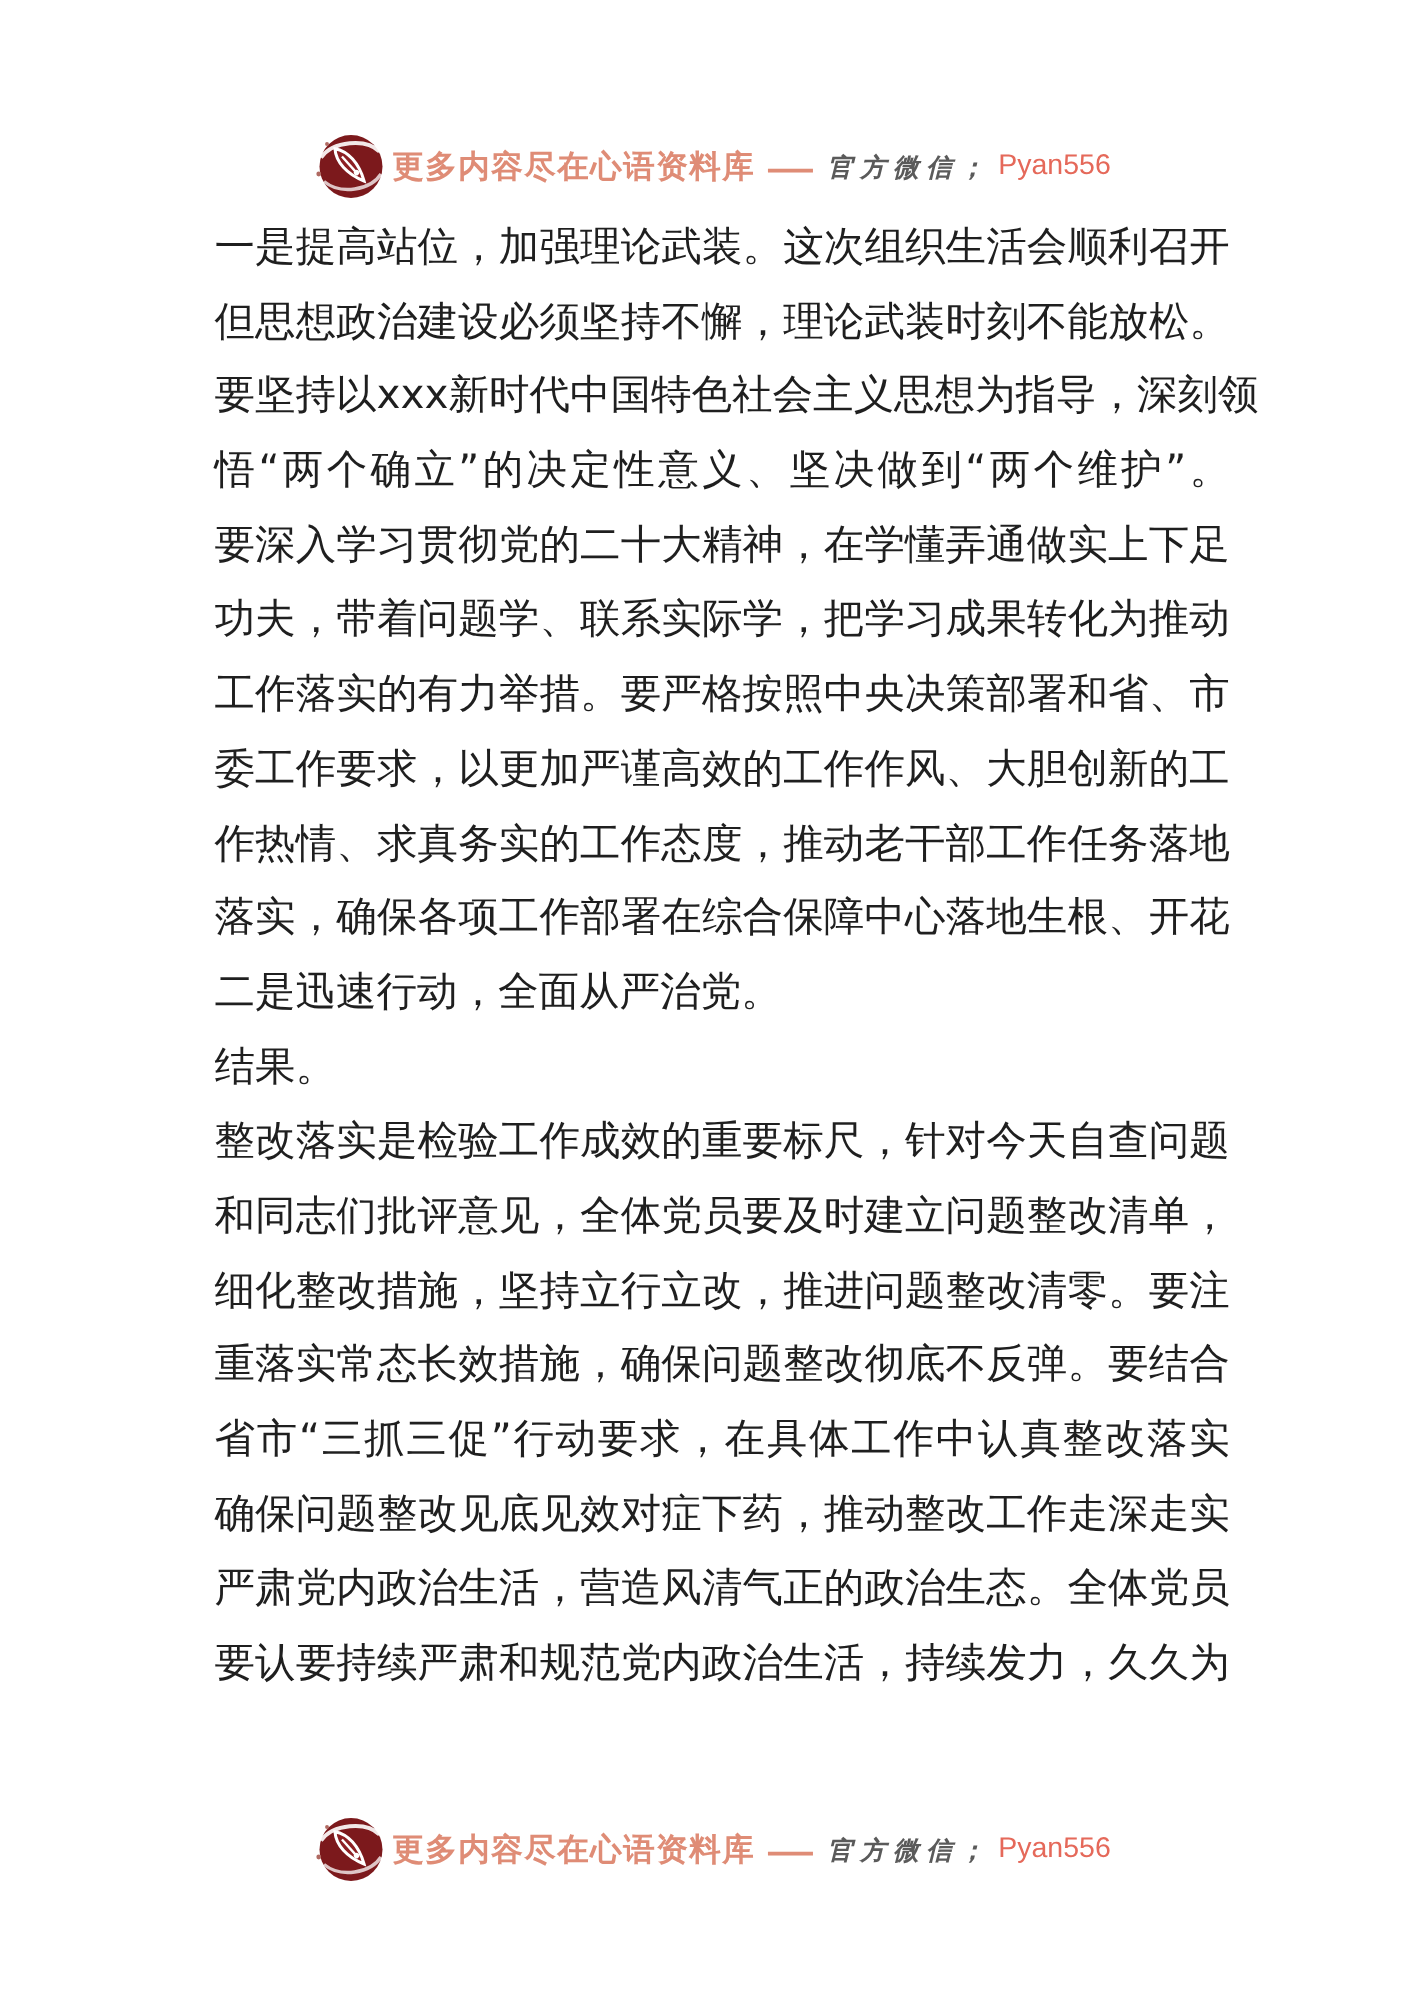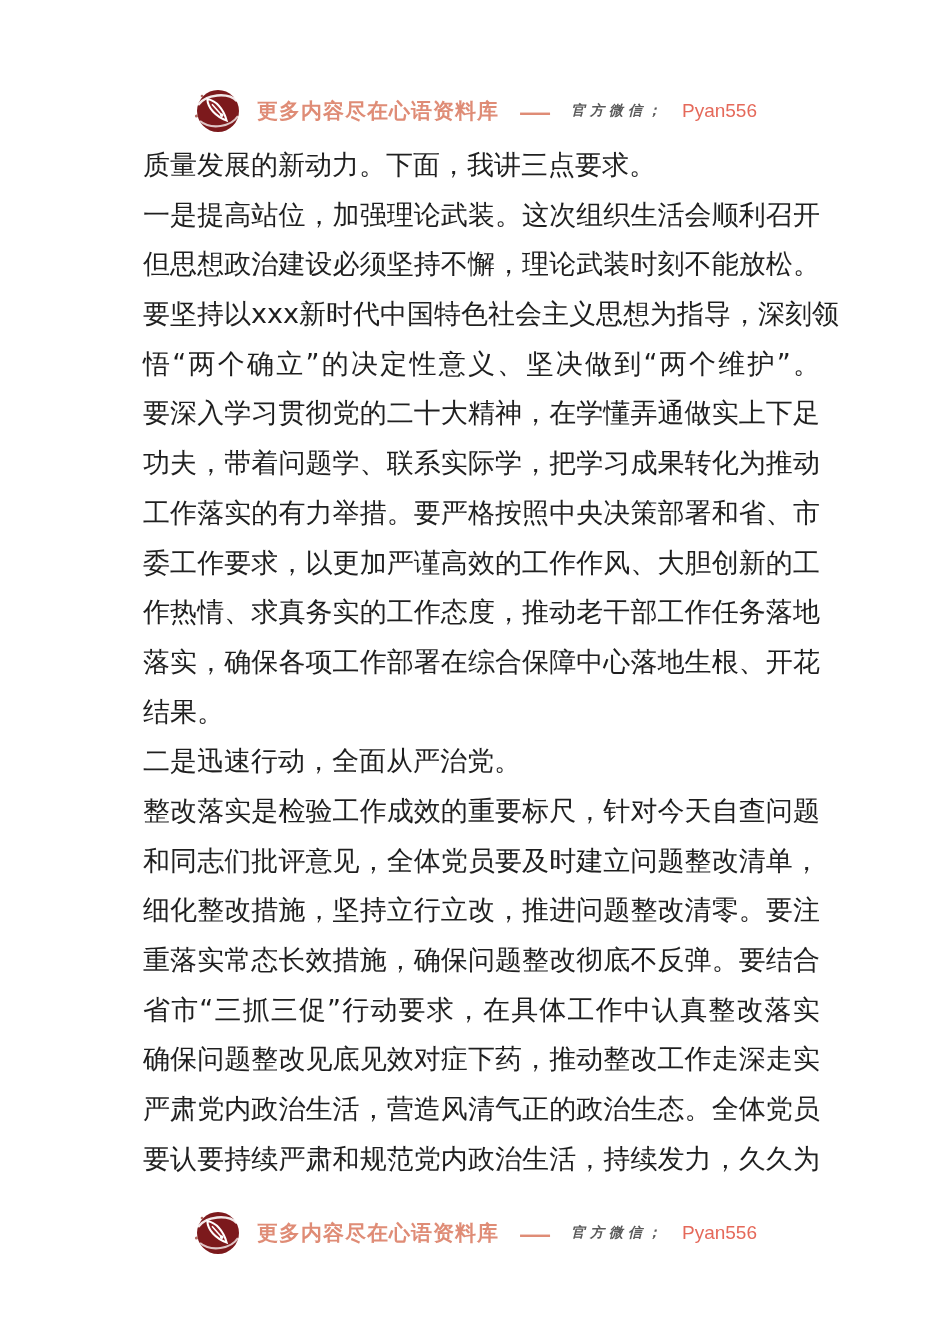--- a/index.html
+++ b/index.html
@@ -7,21 +7,21 @@
     position:relative;
     width:950px; height:1344px;
     background:#ffffff;
     overflow:hidden;
     font-family:"DejaVu Sans", sans-serif;
   }
   
   .watermark {
     position:absolute; left:0; width:100%;
     display:flex; align-items:center; justify-content:center;
-    gap:16px;
+    gap:4px;
     white-space:nowrap;
   }
   .wm-top    { top:80px;  height:62px; }
   .wm-bottom { top:1202px; height:62px; }
   .wm-logo { width:48px; height:52px; flex:0 0 auto; }
   .wm-logo svg { width:48px; height:52px; display:block; }
   .wm-main {
     font-family:"DejaVu Serif", serif;
     font-weight:bold;
     font-size:21px;
@@ -32,21 +32,21 @@
     display:inline-block;
     width:40px; text-align:center;
     transform:scaleX(1.6); transform-origin:center;
     font-family:"DejaVu Serif", serif;
     font-weight:bold; font-size:21px;
     color:var(--wm-main,#df8c76);
   }
   .wm-script {
     font-family:"DejaVu Serif", serif;
     font-style:italic; font-weight:600;
-    font-size:14px; letter-spacing:5px;
+    font-size:17px; letter-spacing:5px;
     color:var(--wm-label,#5a5a5a);
   }
   .wm-id {
     font-family:"Liberation Sans", sans-serif;
     font-size:19px;
     color:var(--wm-id,#e5695a);
   }
   
   .doc {
     position:absolute;
@@ -87,21 +87,20 @@
         <circle cx="9" cy="11" r="1.3" fill="#b06a62"></circle>
       </svg>
     </span>
     <span class="wm-main">更多内容尽在心语资料库</span>
     <span class="wm-dash">—</span>
     <span class="wm-script">官方微信；</span>
     <span class="wm-id">Pyan556</span>
   </div>
 
   <div class="doc" id="doc-body">
-      <div class="line">质量发展的新动力。下面，我讲三点要求。</div>
       <div class="line fill">
         <span>一</span>
         <span>是</span>
         <span>提</span>
         <span>高</span>
         <span>站</span>
         <span>位</span>
         <span>，</span>
         <span>加</span>
         <span>强</span>
@@ -358,22 +357,22 @@
         <span>中</span>
         <span>心</span>
         <span>落</span>
         <span>地</span>
         <span>生</span>
         <span>根</span>
         <span>、</span>
         <span>开</span>
         <span>花</span>
       </div>
+      <div class="line">二是迅速行动，全面从严治党。</div>
       <div class="line">结果。</div>
-      <div class="line">二是迅速行动，全面从严治党。</div>
       <div class="line fill">
         <span>整</span>
         <span>改</span>
         <span>落</span>
         <span>实</span>
         <span>是</span>
         <span>检</span>
         <span>验</span>
         <span>工</span>
         <span>作</span>

